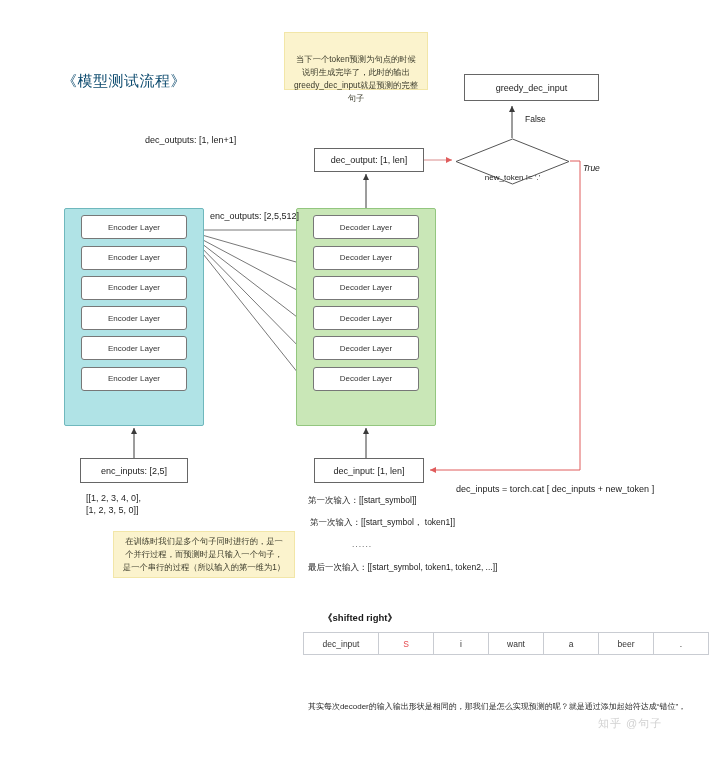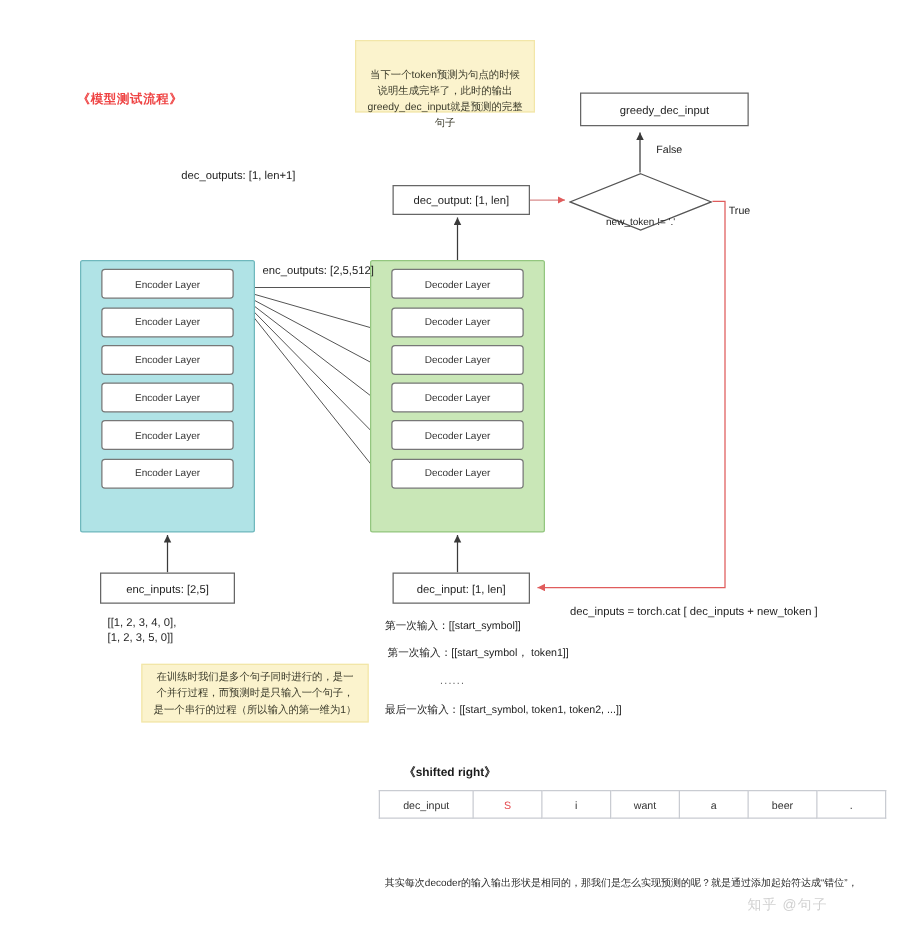--- a/index.html
+++ b/index.html
@@ -5,22 +5,22 @@
   html,body{margin:0;padding:0;background:#ffffff;}
   body{
     width:720px;height:760px;position:relative;overflow:hidden;
     font-family:"Liberation Sans","DejaVu Sans",sans-serif;
     color:#1f1f1f;
   }
   .abs{position:absolute;}
 
   
   #page-title{
-    left:62px;top:72px;font-size:10px;font-weight:700;letter-spacing:.5px;
-    color:#ef4444;
+    left:62px;top:72px;font-size:15px;font-weight:400;letter-spacing:.5px;
+    color:#0c4a6e;
   }
 
   
   .note{
     background:#fbf3cd;border:1px solid #f2e6a8;color:#3a3a2a;
     font-size:8.3px;line-height:1.55;text-align:center;
     padding:20px 8px;box-sizing:border-box;
   }
   .note::after{
     content:"";position:absolute;right:0;top:0;
@@ -66,21 +66,21 @@
     font-size:8px;color:#333;position:relative;
   }
   .layer-slot{height:30.3px;display:flex;align-items:flex-end;}
   .stack .layer-slot:first-child{padding-top:0;}
 
   
   .lbl{font-size:9px;color:#222;}
   #dec-outputs-label{left:145px;top:135px;}
   #enc-outputs-label{left:210px;top:211px;}
   #false-label{left:525px;top:114px;font-size:8.5px;}
-  #true-label{left:583px;top:163px;font-size:8.5px;}
+  #true-label{left:583px;top:163px;font-size:8.5px;font-style:italic;}
   #enc-inputs-values{left:86px;top:492px;font-size:9px;line-height:1.35;}
   #torch-cat-label{left:456px;top:484px;font-size:9px;}
 
   .step-line{font-size:8.5px;color:#222;}
   #step1{left:308px;top:495px;}
   #step2{left:310px;top:517px;}
   #step-dots{left:352px;top:539px;letter-spacing:1px;color:#666;}
   #step-last{left:308px;top:562px;}
 
   

